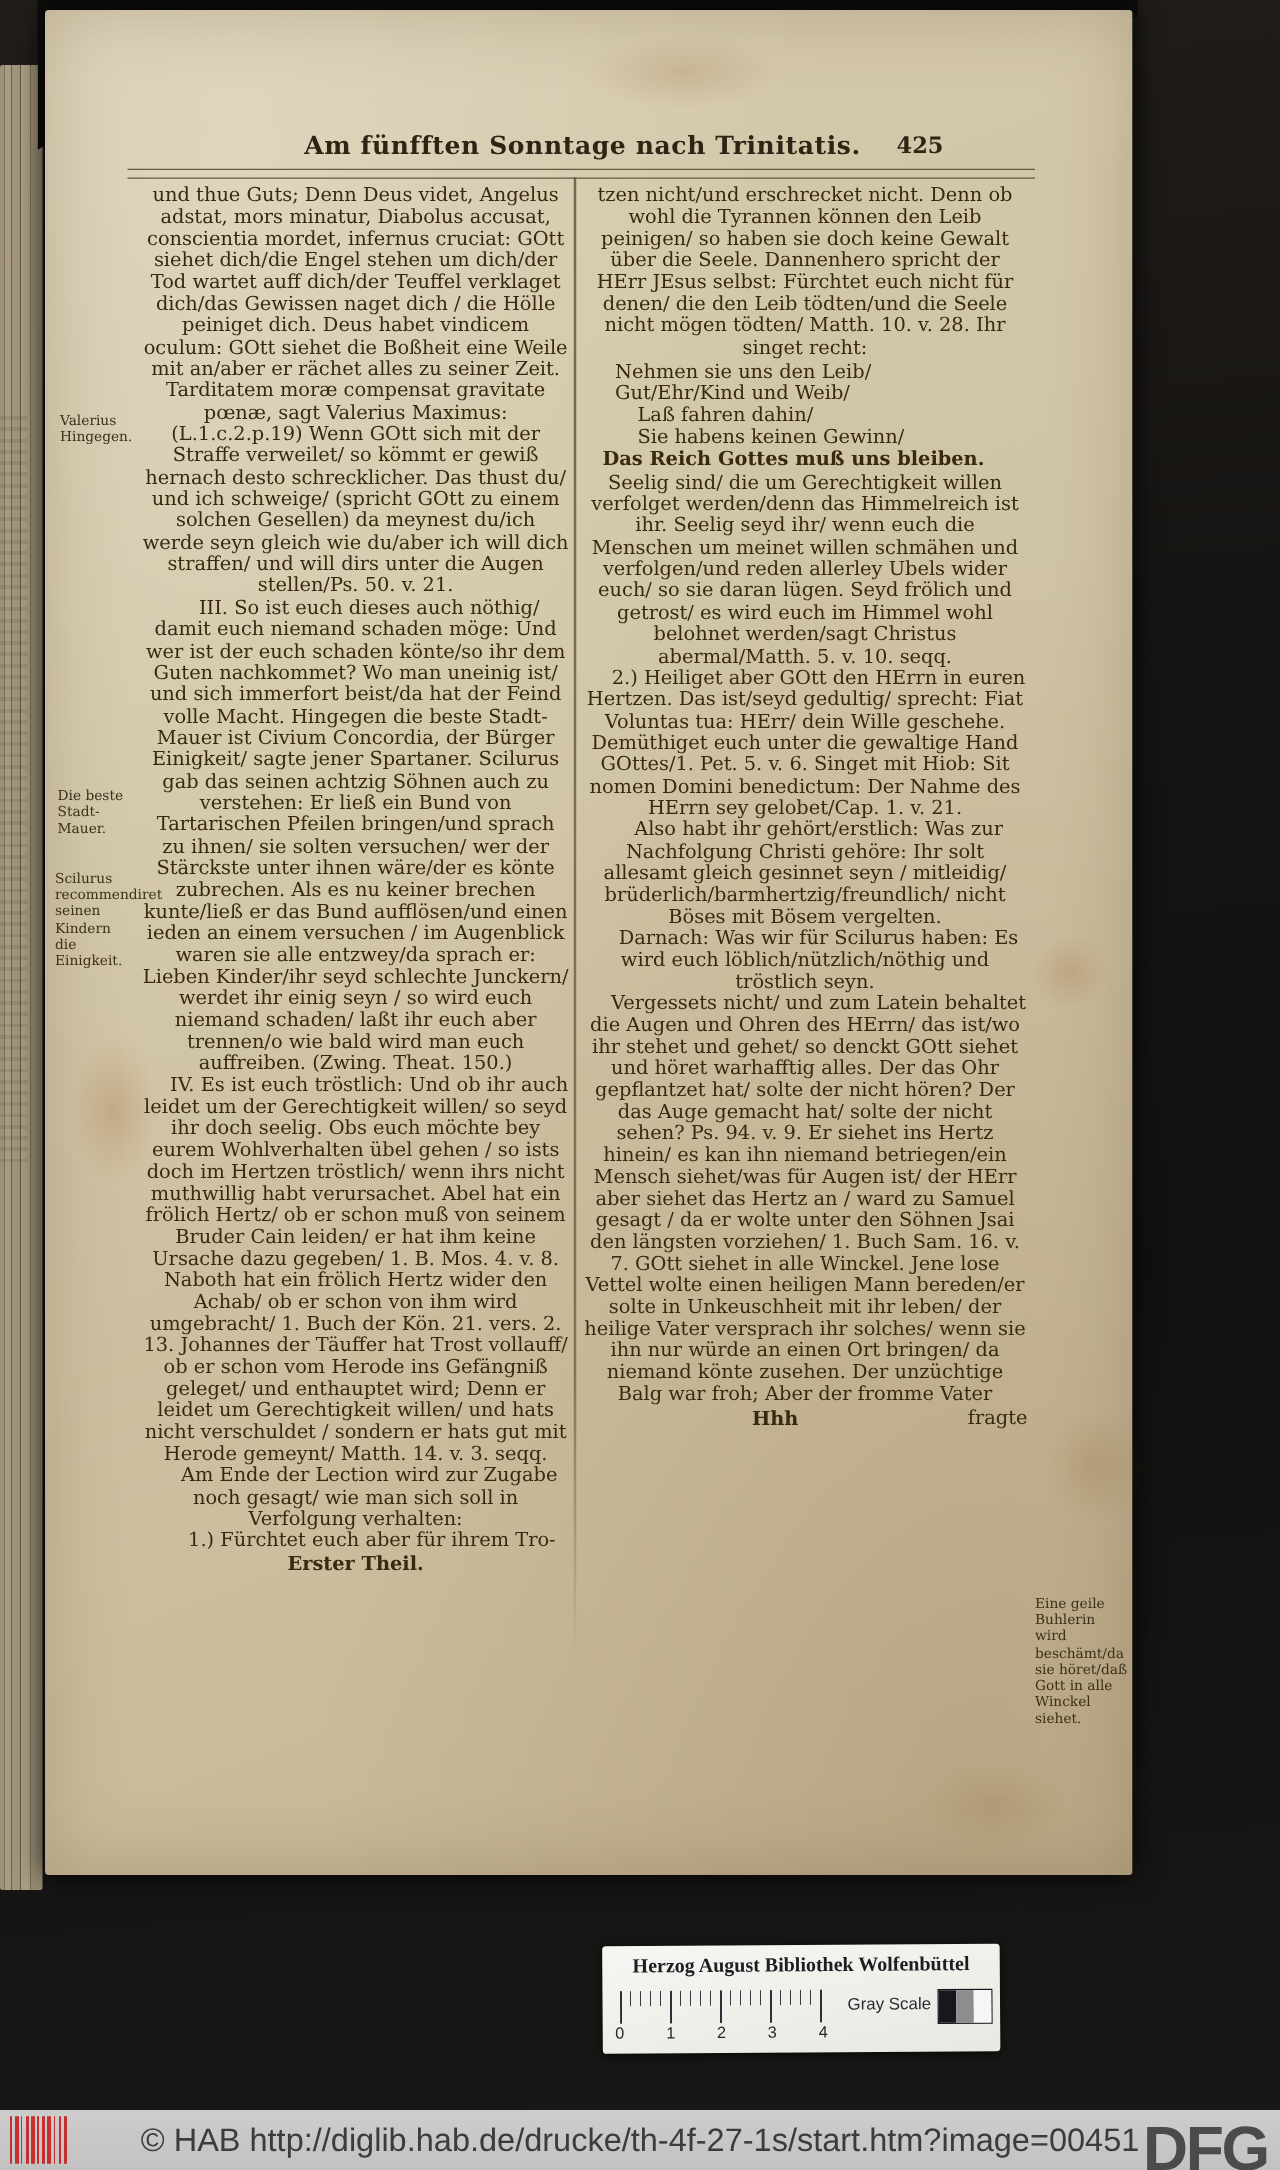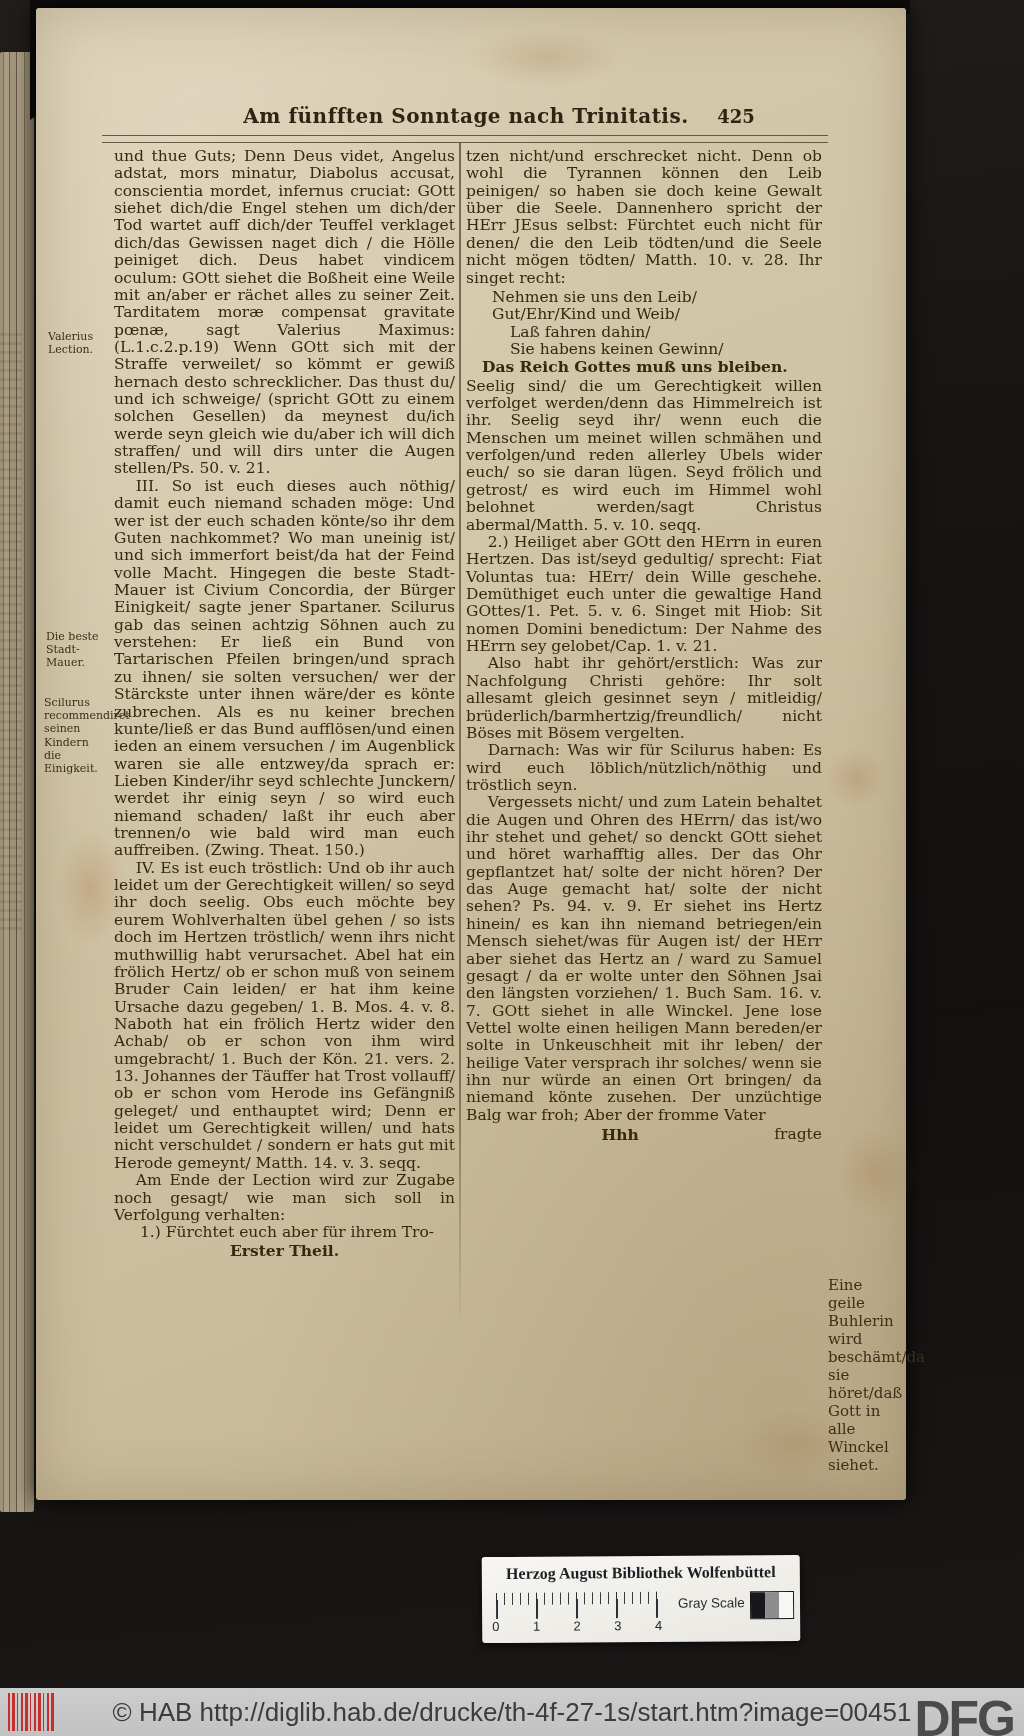--- a/index.html
+++ b/index.html
@@ -36,41 +36,41 @@
     font-size:20px;font-weight:bold;letter-spacing:.5px;color:#2e2414;}
   .pagenum{position:absolute;left:640px;top:98px;width:120px;text-align:center;
     font-size:18px;font-weight:bold;color:#2e2414;}
   .rule-double{position:absolute;left:66px;top:127px;width:726px;height:6px;
     border-top:1.5px solid #4a3c26;border-bottom:1px solid #4a3c26;opacity:.8;}
   .col-divider{position:absolute;left:423px;top:134px;width:1.5px;height:1185px;
     background:linear-gradient(#56472e,#6a5a3e 80%,rgba(0,0,0,0));opacity:.75;}
 
   .col{position:absolute;top:140px;font-size:15.5px;line-height:1.12;text-align:justify;
     color:#36290f;}
-  .col p{margin:0;}
+  .col p{margin:0;text-align:center;}
   .col p.ind{text-indent:1.4em;}
   .col-left{left:78px;width:341px;}
   .col-right{left:430px;width:356px;}
   .verse{margin:2px 0;}
   .verse span{display:block;text-align:left;}
   .v-a{padding-left:26px;} .v-b{padding-left:26px;} .v-c{padding-left:44px;}
   .v-d{padding-left:44px;} .v-e{padding-left:16px;font-weight:bold;}
   .w-a{padding-left:22px;} .w-b{padding-left:34px;} .w-c{padding-left:50px;}
   .numbered{padding-left:26px;text-align:left;}
   .sig-center{margin-top:2px;text-align:center;font-weight:bold;}
   .sigrow{display:flex;justify-content:space-between;margin-top:2px;}
   .sigrow .mid{flex:1;text-align:center;font-weight:bold;}
   .sigrow .right{text-align:right;}
 
   .mnote{position:absolute;width:64px;font-size:11px;line-height:1.2;text-align:left;
     color:#3c2f1a;}
   .mn-1{left:12px;top:322px;}
   .mn-2{left:10px;top:622px;}
   .mn-3{left:8px;top:688px;}
-  .mn-right{left:792px;top:1268px;width:74px;font-size:15px;}
+  .mn-right{left:792px;top:1268px;width:74px;font-size:11px;}
 
   
   .calib-card{position:absolute;left:482px;top:1556px;width:318px;height:86px;
     background:linear-gradient(170deg,#f7f6f2,#e9e7e1);border-radius:3px;
     box-shadow:0 2px 8px rgba(0,0,0,.7);transform:rotate(-.4deg);color:#1d1d24;}
   .calib-title{position:absolute;left:0;top:8px;width:100%;text-align:center;
     font-family:"Liberation Serif",serif;font-size:16px;font-weight:bold;}
   .ruler{position:absolute;left:14px;top:36px;width:164px;height:26px;
     background:
       repeating-linear-gradient(90deg,#3a3a42 0 1px,rgba(0,0,0,0) 1px 8px),
@@ -112,21 +112,21 @@
     <div class="stain s2"></div>
     <div class="stain s3"></div>
     <div class="stain s4"></div>
     <div class="stain s5"></div>
 
     <div class="running-head">Am fünfften Sonntage nach Trinitatis.</div>
     <div class="pagenum">425</div>
     <div class="rule-double"></div>
     <div class="col-divider"></div>
 
-    <div class="mnote mn-1">Valerius Lection.</div>
+    <div class="mnote mn-1">Valerius Hingegen.</div>
     <div class="mnote mn-2">Die beste Stadt-Mauer.</div>
     <div class="mnote mn-3">Scilurus recommendiret seinen Kindern die Einigkeit.</div>
     <div class="mnote mn-right">Eine geile Buhlerin wird beschämt/da sie höret/daß Gott in alle Winckel siehet.</div>
 
     <div class="col col-left">
       <p>und thue Guts; Denn Deus videt, Angelus adstat, mors minatur, Diabolus accusat, conscientia mordet, infernus cruciat: GOtt siehet dich/die Engel stehen um dich/der Tod wartet auff dich/der Teuffel verklaget dich/das Gewissen naget dich / die Hölle peiniget dich. Deus habet vindicem oculum: GOtt siehet die Boßheit eine Weile mit an/aber er rächet alles zu seiner Zeit. Tarditatem moræ compensat gravitate pœnæ, sagt Valerius Maximus: (L.1.c.2.p.19) Wenn GOtt sich mit der Straffe verweilet/ so kömmt er gewiß hernach desto schrecklicher. Das thust du/ und ich schweige/ (spricht GOtt zu einem solchen Gesellen) da meynest du/ich werde seyn gleich wie du/aber ich will dich straffen/ und will dirs unter die Augen stellen/Ps. 50. v. 21.</p>
       <p class="ind">III. So ist euch dieses auch nöthig/ damit euch niemand schaden möge: Und wer ist der euch schaden könte/so ihr dem Guten nachkommet? Wo man uneinig ist/ und sich immerfort beist/da hat der Feind volle Macht. Hingegen die beste Stadt-Mauer ist Civium Concordia, der Bürger Einigkeit/ sagte jener Spartaner. Scilurus gab das seinen achtzig Söhnen auch zu verstehen: Er ließ ein Bund von Tartarischen Pfeilen bringen/und sprach zu ihnen/ sie solten versuchen/ wer der Stärckste unter ihnen wäre/der es könte zubrechen. Als es nu keiner brechen kunte/ließ er das Bund aufflösen/und einen ieden an einem versuchen / im Augenblick waren sie alle entzwey/da sprach er: Lieben Kinder/ihr seyd schlechte Junckern/ werdet ihr einig seyn / so wird euch niemand schaden/ laßt ihr euch aber trennen/o wie bald wird man euch auffreiben. (Zwing. Theat. 150.)</p>
       <p class="ind">IV. Es ist euch tröstlich: Und ob ihr auch leidet um der Gerechtigkeit willen/ so seyd ihr doch seelig. Obs euch möchte bey eurem Wohlverhalten übel gehen / so ists doch im Hertzen tröstlich/ wenn ihrs nicht muthwillig habt verursachet. Abel hat ein frölich Hertz/ ob er schon muß von seinem Bruder Cain leiden/ er hat ihm keine Ursache dazu gegeben/ 1. B. Mos. 4. v. 8. Naboth hat ein frölich Hertz wider den Achab/ ob er schon von ihm wird umgebracht/ 1. Buch der Kön. 21. vers. 2. 13. Johannes der Täuffer hat Trost vollauff/ ob er schon vom Herode ins Gefängniß geleget/ und enthauptet wird; Denn er leidet um Gerechtigkeit willen/ und hats nicht verschuldet / sondern er hats gut mit Herode gemeynt/ Matth. 14. v. 3. seqq.</p>
       <p class="ind">Am Ende der Lection wird zur Zugabe noch gesagt/ wie man sich soll in Verfolgung verhalten:</p>
       <p class="numbered">1.) Fürchtet euch aber für ihrem Tro-</p>

